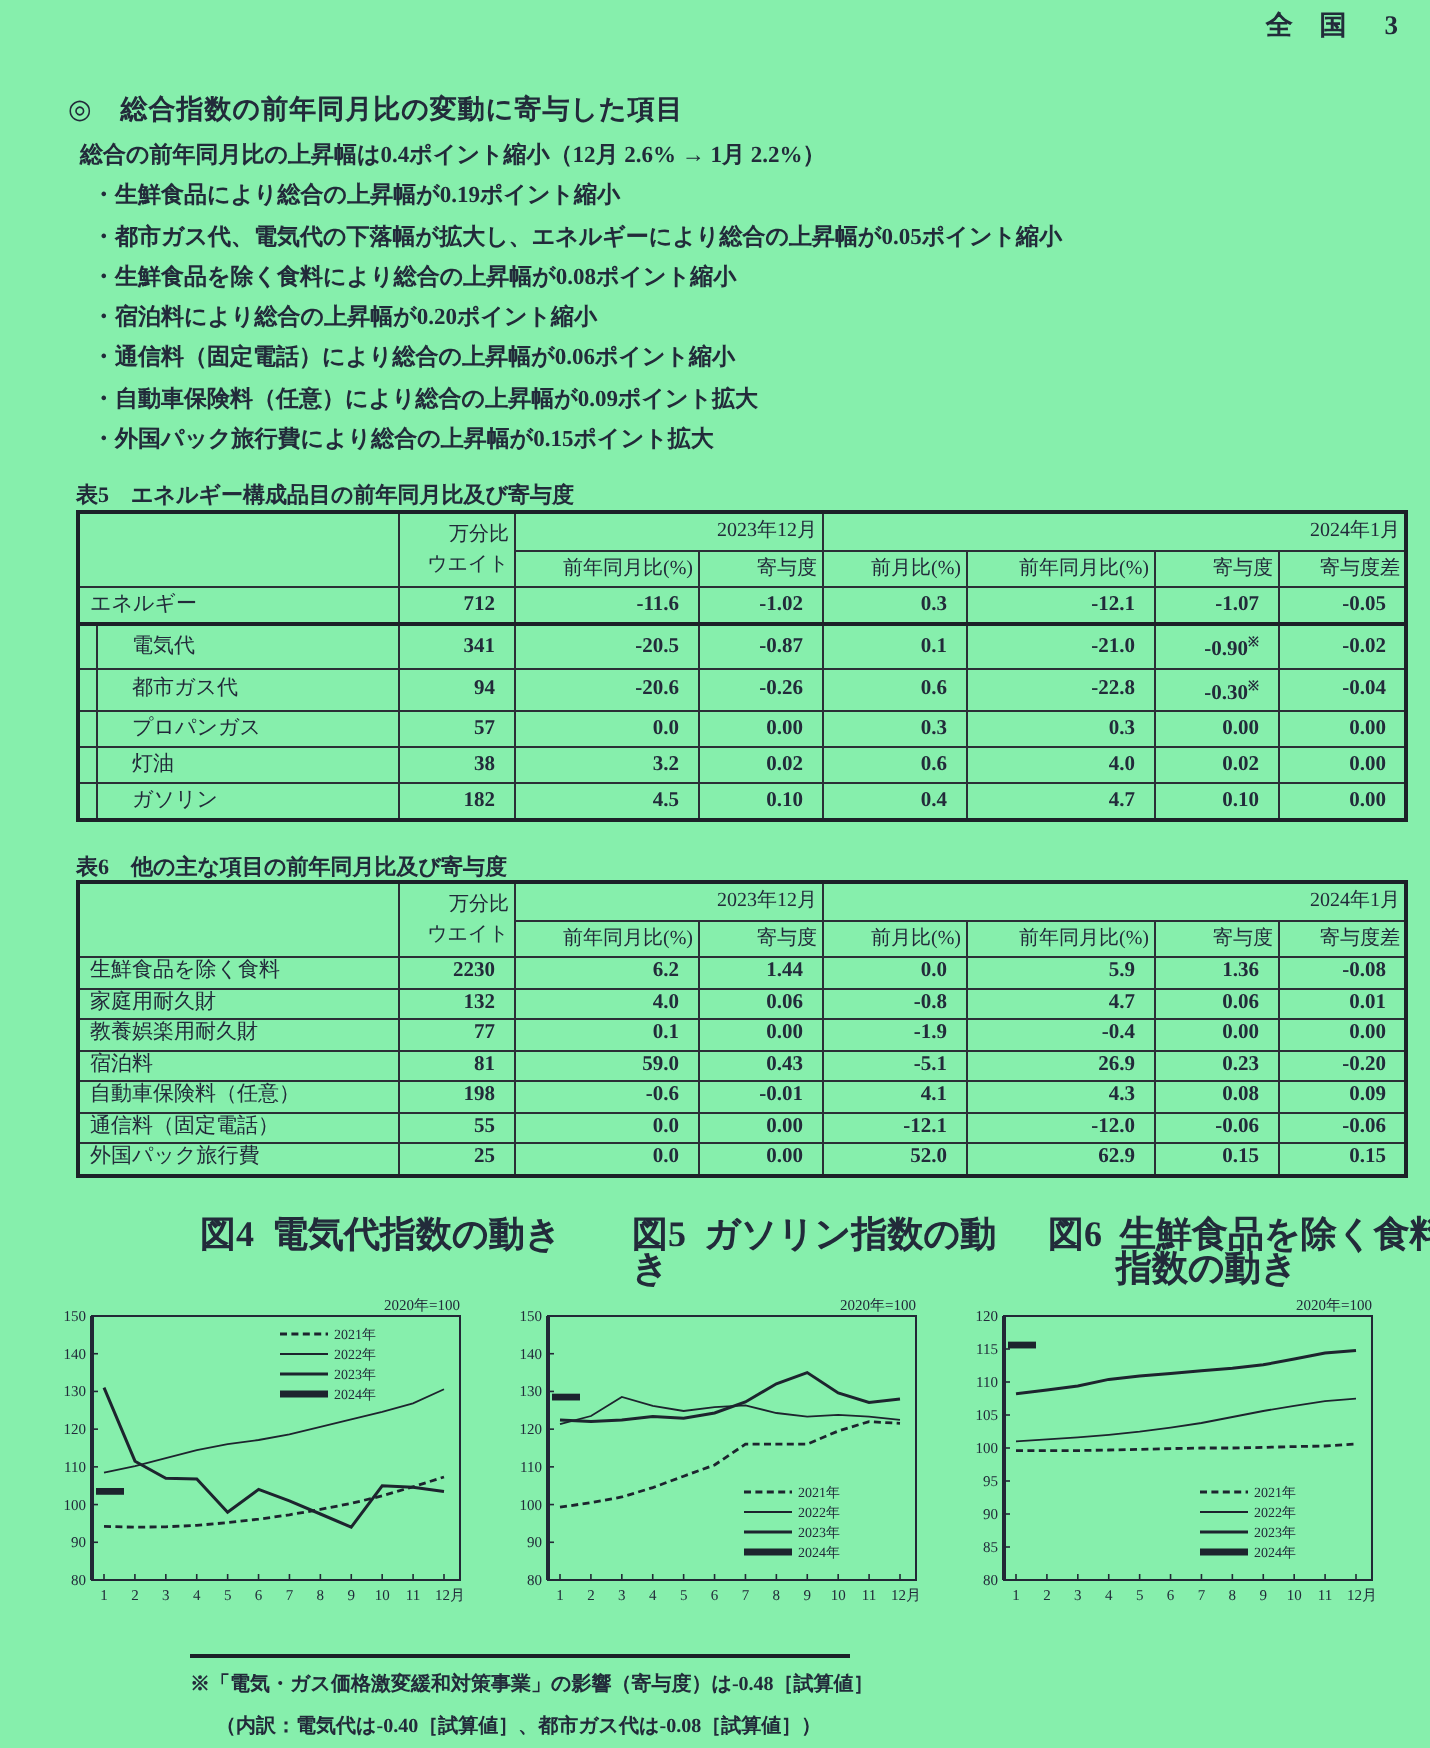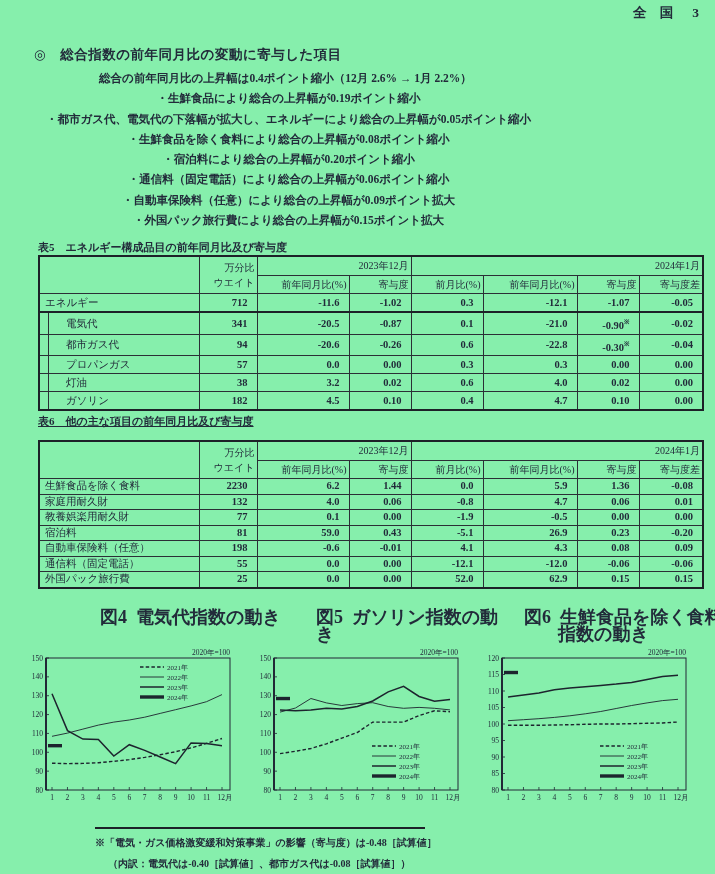--- a/index.html
+++ b/index.html
@@ -3,25 +3,25 @@
 <meta charset="utf-8">
 <style>
   html,body{margin:0;padding:0;background:#ffffff;}
   .page{
     position:relative;width:715px;height:874px;background:#86efac;overflow:hidden;
     font-family:"Liberation Serif","DejaVu Serif",serif;color:#222b3a;
   }
   .corner{position:absolute;top:4px;right:16px;font-size:13.5px;font-weight:bold;letter-spacing:5px;}
   .corner .pgnum{margin-left:14px;letter-spacing:0;}
   .heading{position:absolute;top:46px;left:34px;margin:0;font-size:13.5px;font-weight:bold;letter-spacing:.5px;}
-  .summary{position:absolute;top:68px;left:40px;font-size:11.5px;font-weight:600;line-height:20.3px;white-space:nowrap;text-align:center;}
+  .summary{position:absolute;top:68px;left:40px;font-size:11.5px;font-weight:600;line-height:20.3px;white-space:nowrap;}
   .summary .bullet{padding-left:6px;}
   .summary .bullet::before{content:"・";}
   .tbl-title{position:absolute;left:38px;font-size:11px;font-weight:600;white-space:nowrap;}
-  .t5title{top:240px;} .t6title{top:414px;text-decoration:underline;}
+  .t5title{top:240px;} .t6title{top:426px;}
   .dtable{position:absolute;left:38px;border-collapse:collapse;table-layout:fixed;width:666px;border:2px solid #1d2128;}
   .t5pos{top:255px;} .t6pos{top:440px;}
   .dtable th,.dtable td{border:1px solid #2b2f36;overflow:hidden;white-space:nowrap;}
   .dtable th{font-size:10px;font-weight:normal;text-align:right;padding:1px 2px;line-height:1.55;}
   .t5pos td{line-height:17px;} .t6pos td{line-height:14.5px;}
   td.lab{font-size:10.5px;text-align:left;padding:0 4px 0 5px;}
   td.lab.ind{padding-left:26px;background:linear-gradient(#2b2f36,#2b2f36) 8px 0/1px 100% no-repeat;}
   td.num{font-size:10.5px;font-weight:bold;text-align:right;padding:0 9px 0 2px;}
   tr.thick td{border-top:2px solid #1d2128;}
   sup{font-size:6.5px;vertical-align:super;}
@@ -208,21 +208,21 @@
           <td class="num">4.7</td>
           <td class="num">0.06</td>
           <td class="num">0.01</td>
         </tr>
         <tr>
           <td class="lab">教養娯楽用耐久財</td>
           <td class="num">77</td>
           <td class="num">0.1</td>
           <td class="num">0.00</td>
           <td class="num">-1.9</td>
-          <td class="num">-0.5</td>
+          <td class="num">-0.4</td>
           <td class="num">0.00</td>
           <td class="num">0.00</td>
         </tr>
         <tr>
           <td class="lab">宿泊料</td>
           <td class="num">81</td>
           <td class="num">59.0</td>
           <td class="num">0.43</td>
           <td class="num">-5.1</td>
           <td class="num">26.9</td>

